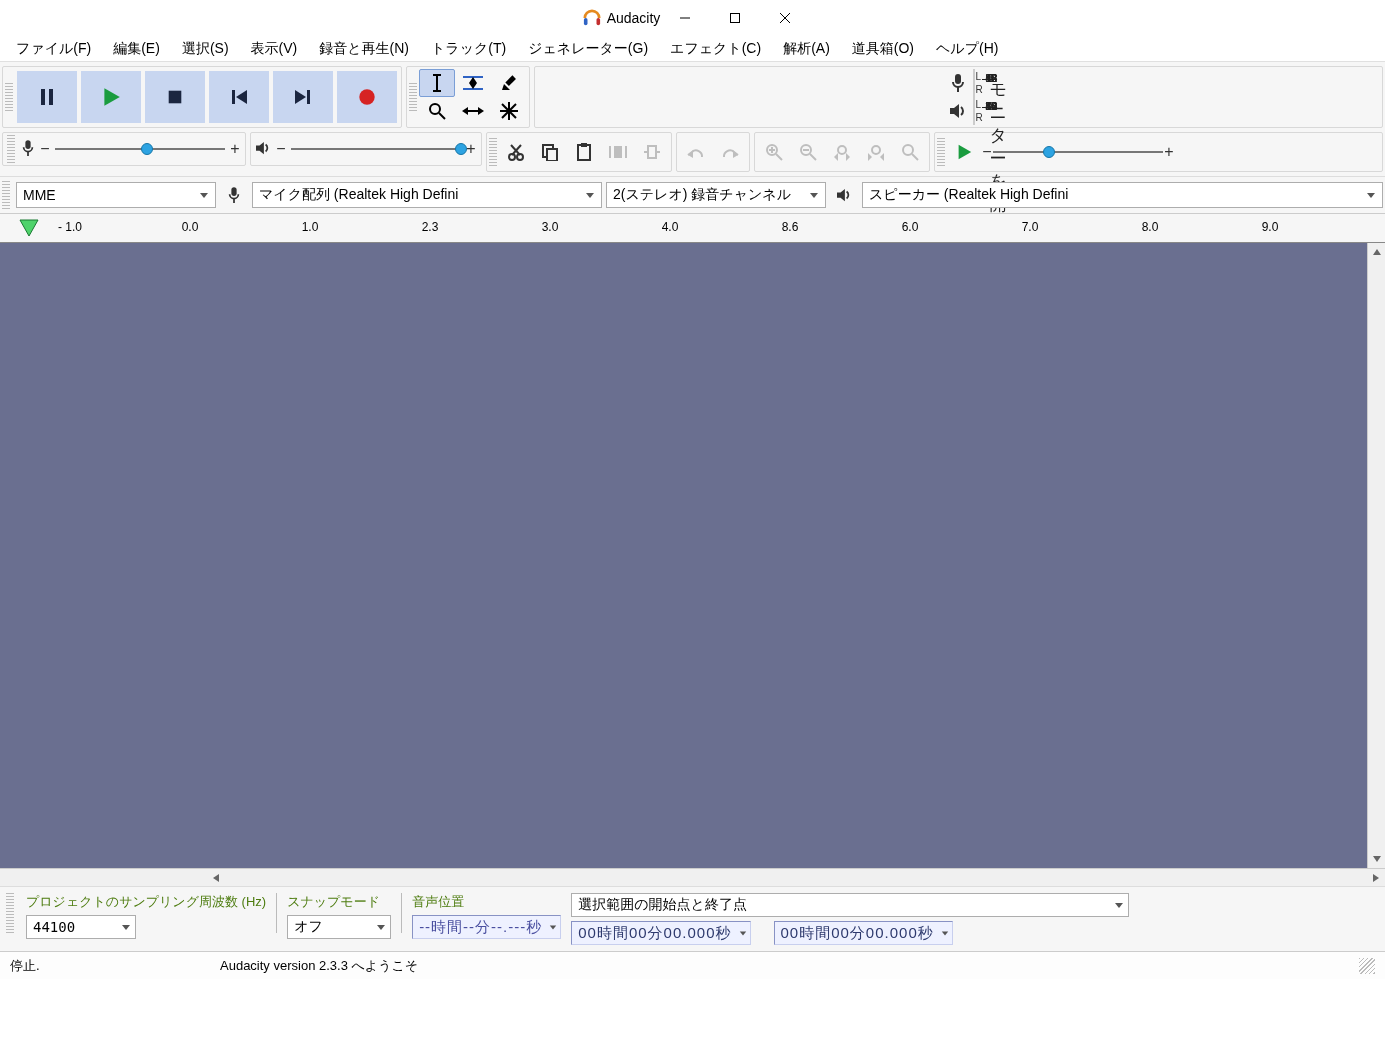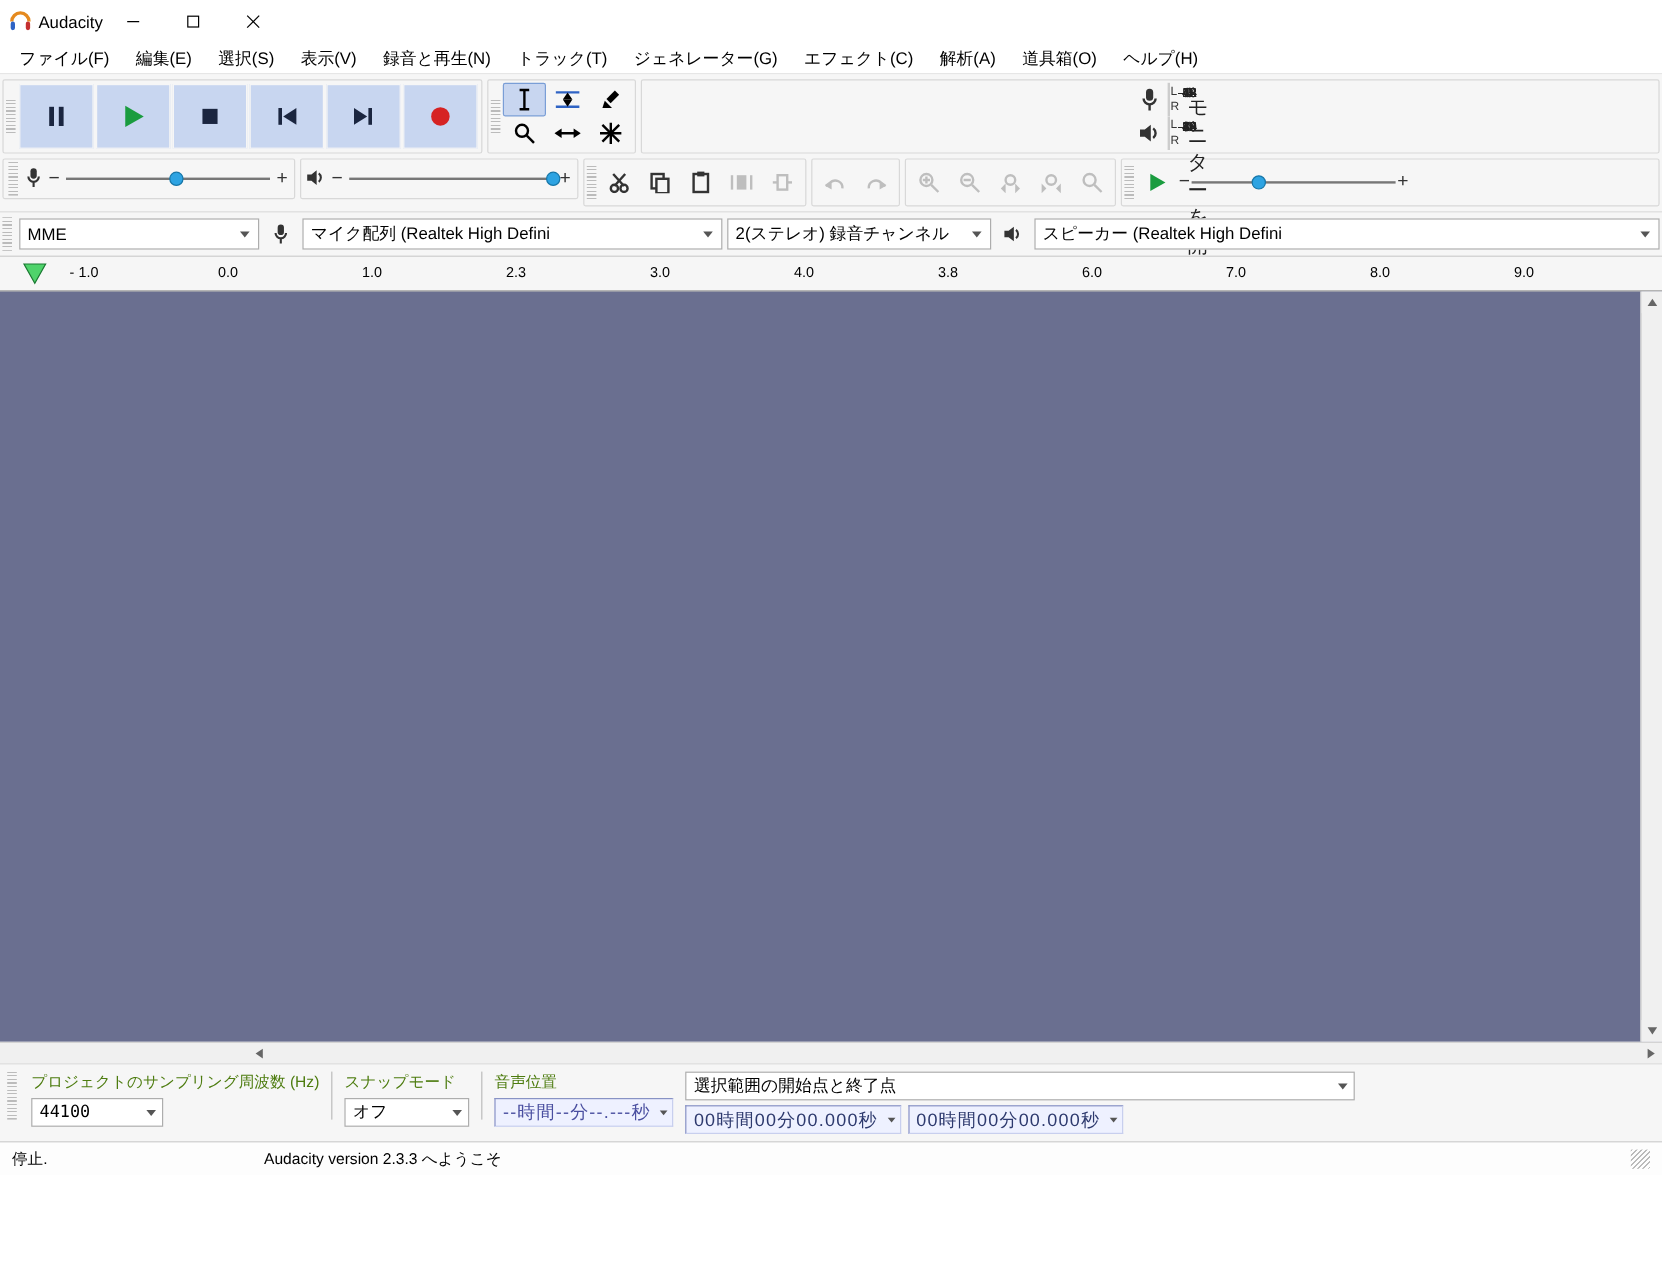--- a/index.html
+++ b/index.html
@@ -1,17 +1,17 @@
 <!DOCTYPE html>
 <html><head>
 <meta charset="utf-8">
 <style>
 * { box-sizing: border-box; margin: 0; padding: 0; font-family: "Yu Gothic UI", "Meiryo", sans-serif; }
 body { width: 1385px; height: 1055px; background: #fff; overflow: hidden; font-size: 14px; }
-.titlebar { height: 36px; display: flex; align-items: center; justify-content: flex-start; padding-left: 8px; background: #fff; }
+.titlebar { height: 36px; display: flex; align-items: center; justify-content: center; padding-left: 8px; background: #fff; }
 .titlebar-left { display: flex; align-items: center; gap: 6px; }
 .logo-svg { width: 18px; height: 18px; }
 .titlebar-title { font-size: 14px; }
 .titlebar-controls { display: flex; height: 100%; }
 .tb-btn { width: 50px; height: 100%; display: flex; align-items: center; justify-content: center; cursor: pointer; }
 .tb-btn svg { width: 12px; height: 12px; }
 
 .menubar { height: 26px; display: flex; align-items: center; padding: 0 6px; gap: 2px; background: #fff; border-bottom: 1px solid #e0e0e0; }
 .menu-item { padding: 2px 10px; font-size: 14px; cursor: pointer; }
 
@@ -450,21 +450,21 @@
 <div class="timeline">
   <svg class="tl-playhead" width="22" height="22" viewBox="0 0 22 22">
       <polygon points="2,2 20,2 11,18" fill="#4fd36b" stroke="#1a7a32" stroke-width="1"></polygon>
     </svg>
   <span class="tl-label" style="left:70px">‐ 1.0</span>
   <span class="tl-label" style="left:190px">0.0</span>
   <span class="tl-label" style="left:310px">1.0</span>
   <span class="tl-label" style="left:430px">2.3</span>
   <span class="tl-label" style="left:550px">3.0</span>
   <span class="tl-label" style="left:670px">4.0</span>
-  <span class="tl-label" style="left:790px">3.8</span>
+  <span class="tl-label" style="left:790px">8.6</span>
   <span class="tl-label" style="left:910px">6.0</span>
   <span class="tl-label" style="left:1030px">7.0</span>
   <span class="tl-label" style="left:1150px">8.0</span>
   <span class="tl-label" style="left:1270px">9.0</span>
 </div>
 
 <div class="track-area">
   <div class="vscroll">
     <div class="vscroll-btn">
         <svg width="10" height="10" viewBox="0 0 10 10">
@@ -525,21 +525,21 @@
         </svg>
     </div>
   </div>
   <div class="bp-col" style="flex:0 0 auto;">
     <div class="bp-select" style="width:558px">
       <span>選択範囲の開始点と終了点</span>
       <svg class="caret caret-svg" viewBox="0 0 10 10">
           <polygon points="1,3 9,3 5,8" fill="#555"></polygon>
         </svg>
     </div>
-    <div style="display:flex; gap:6px;">
+    <div style="display:flex; gap:23px;">
       <div class="time-field">
         <span>00時間00分00.000秒</span>
         <svg class="time-caret" width="8" height="8" viewBox="0 0 10 10">
             <polygon points="1,3 9,3 5,8" fill="#555"></polygon>
           </svg>
       </div>
       <div class="time-field">
         <span>00時間00分00.000秒</span>
         <svg class="time-caret" width="8" height="8" viewBox="0 0 10 10">
             <polygon points="1,3 9,3 5,8" fill="#555"></polygon>

